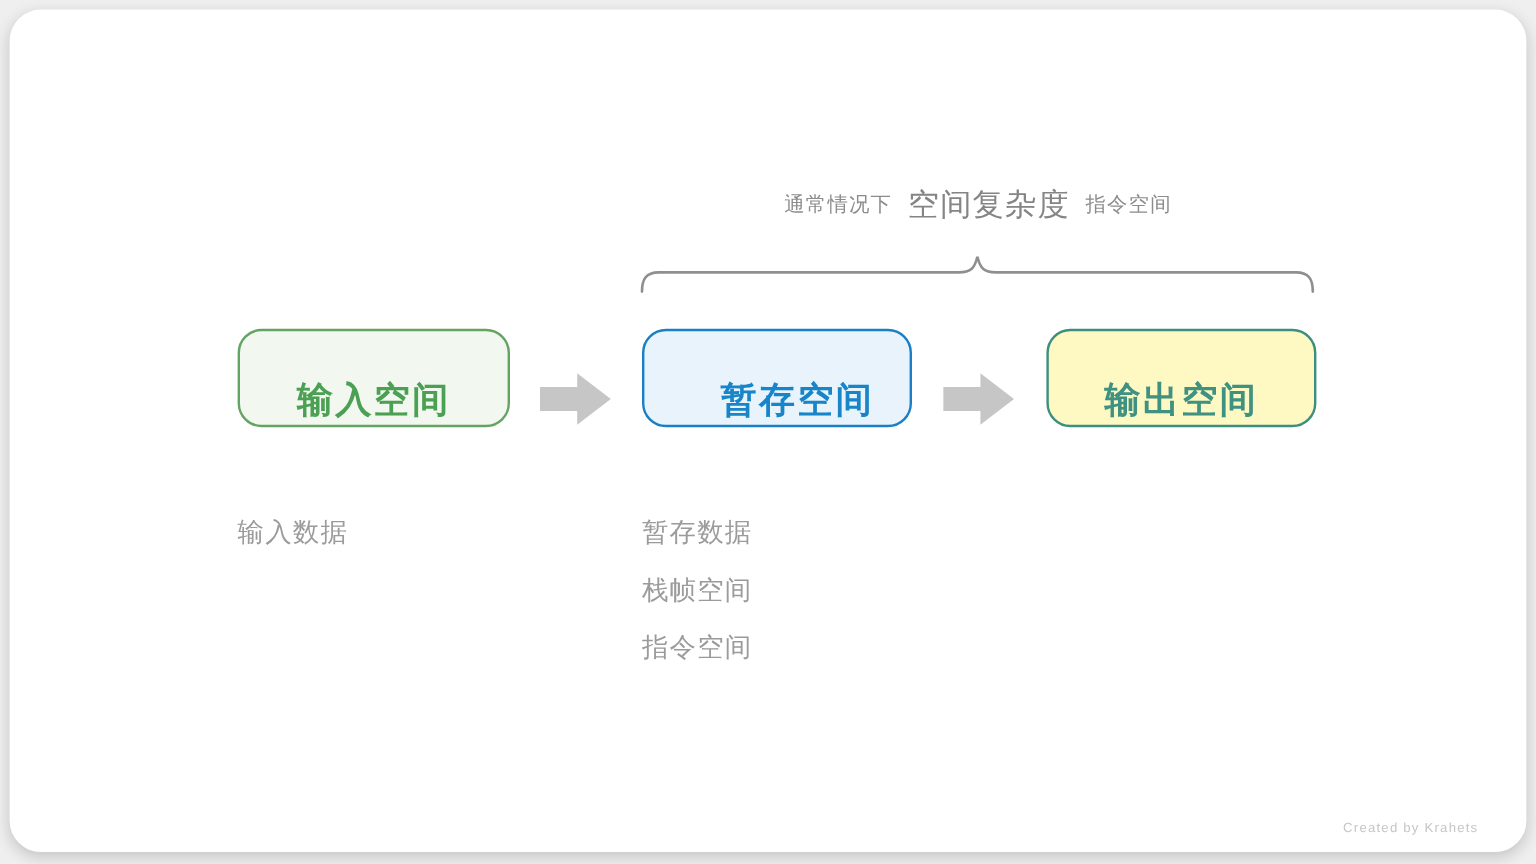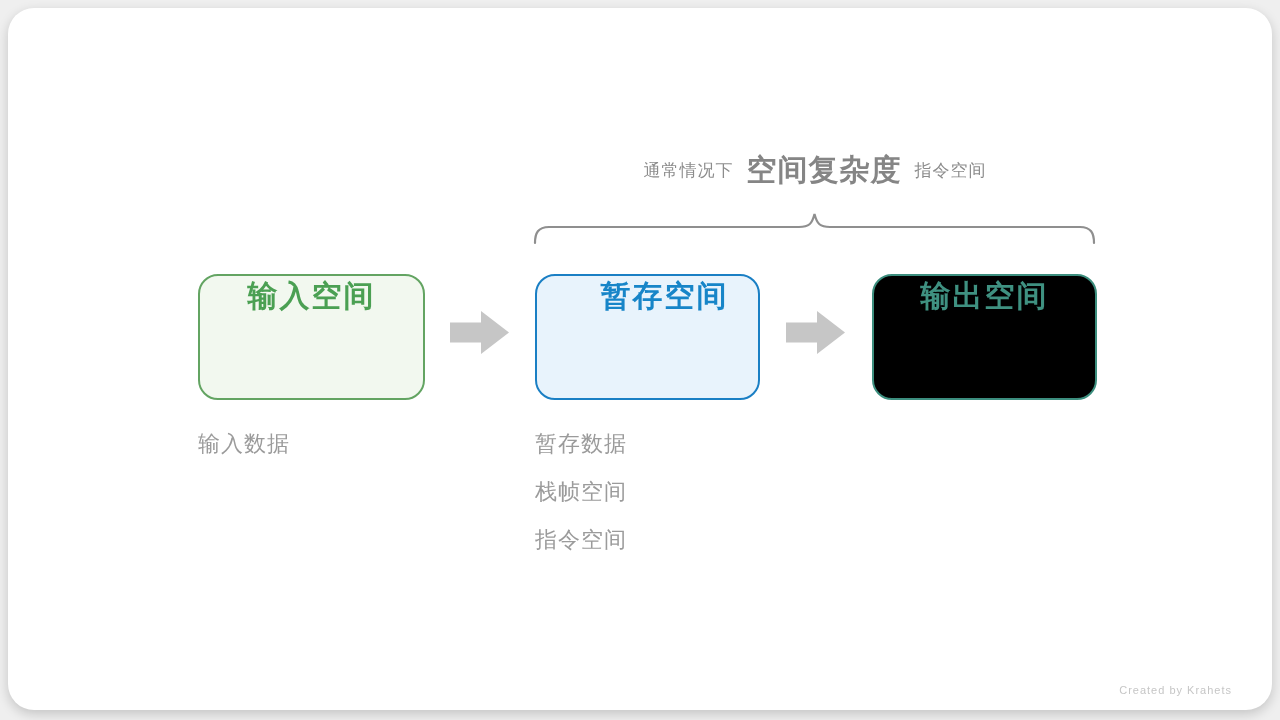--- a/index.html
+++ b/index.html
@@ -37,41 +37,41 @@
     justify-content: center;
     gap: 13px;
     white-space: nowrap;
   }
   .title .t-reg {
     font-size: 17px;
     color: #8c8c8c;
     letter-spacing: 1px;
   }
   .title .t-bold {
-    font-size: 30px;
-    font-weight: 700;
+    font-size: 26px;
+    font-weight: 400;
     color: #858585;
     letter-spacing: 1px;
   }
   .brace {
     position: absolute;
     left: 525px;
     top: 204px;
     width: 563px;
     height: 33px;
   }
   .box {
     position: absolute;
     top: 266px;
-    height: 126px;
+    height: 82px;
     border: 2.5px solid;
     border-radius: 20px;
     box-sizing: border-box;
     display: flex;
-    align-items: flex-start;
+    align-items: flex-end;
     justify-content: center;
     font-size: 30px;
     font-weight: 700;
     letter-spacing: 2px;
   }
   .box1 { left: 190px; width: 227px; }
   .box2 { left: 527px; width: 225px; padding-left: 34px; }
   .box3 { left: 864px; width: 225px; }
   .arrow {
     position: absolute;
@@ -127,21 +127,21 @@
     </svg>
 
     <div class="box box2" style="border-color: rgb(26, 127, 196); background-color: rgb(232, 243, 252); color: rgb(23, 133, 200);">
       <span>暂存空间</span>
     </div>
 
     <svg class="arrow arrow2" viewBox="0 0 60 45">
       <path d="M0,12.5 L31,12.5 L31,1 L59,22.5 L31,44 L31,32.5 L0,32.5 Z" fill="#c6c6c6"></path>
     </svg>
 
-    <div class="box box3" style="border-color: rgb(60, 142, 126); background-color: #000000; color: rgb(63, 145, 129);">
+    <div class="box box3" style="border-color: rgb(60, 142, 126); background-color: #fef9c3; color: rgb(63, 145, 129);">
       <span>输出空间</span>
     </div>
 
     <div class="notes notes1" style="color: rgb(155, 155, 155);">
       <div>输入数据</div>
     </div>
 
     <div class="notes notes2" style="color: rgb(155, 155, 155);">
       <div>暂存数据</div>
       <div>栈帧空间</div>

